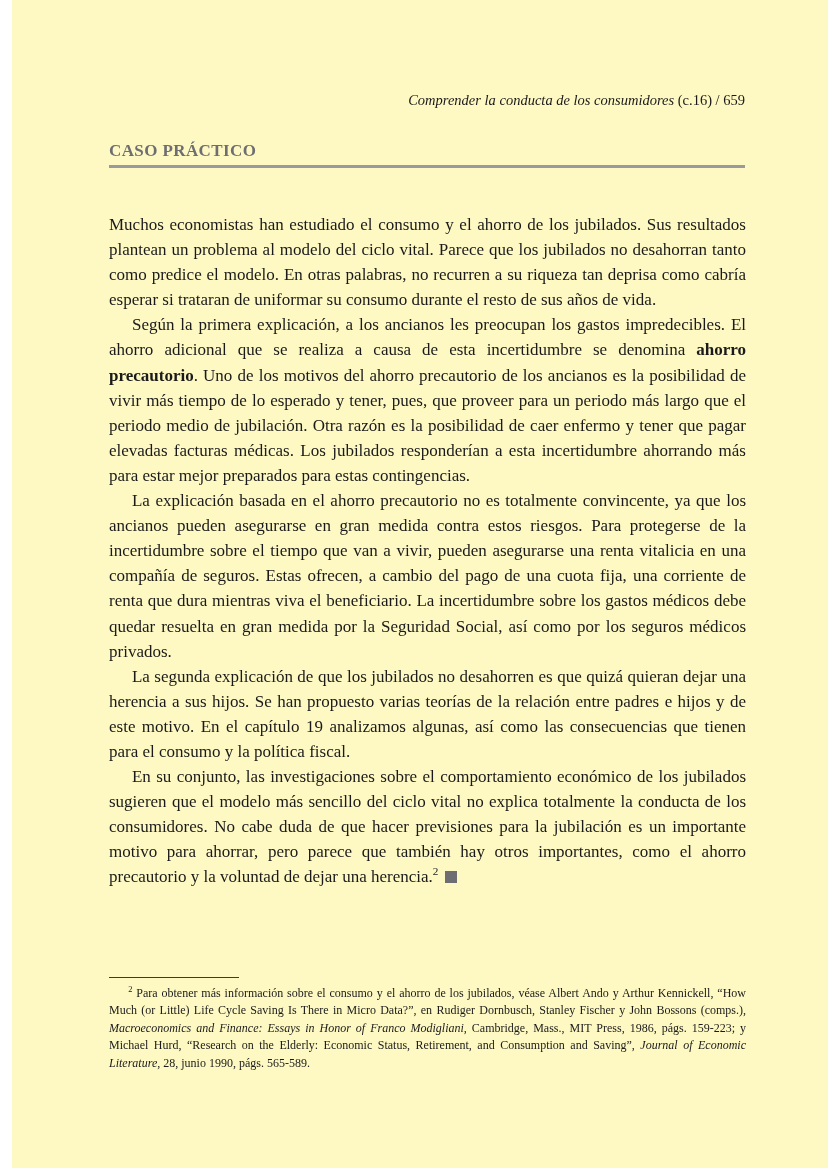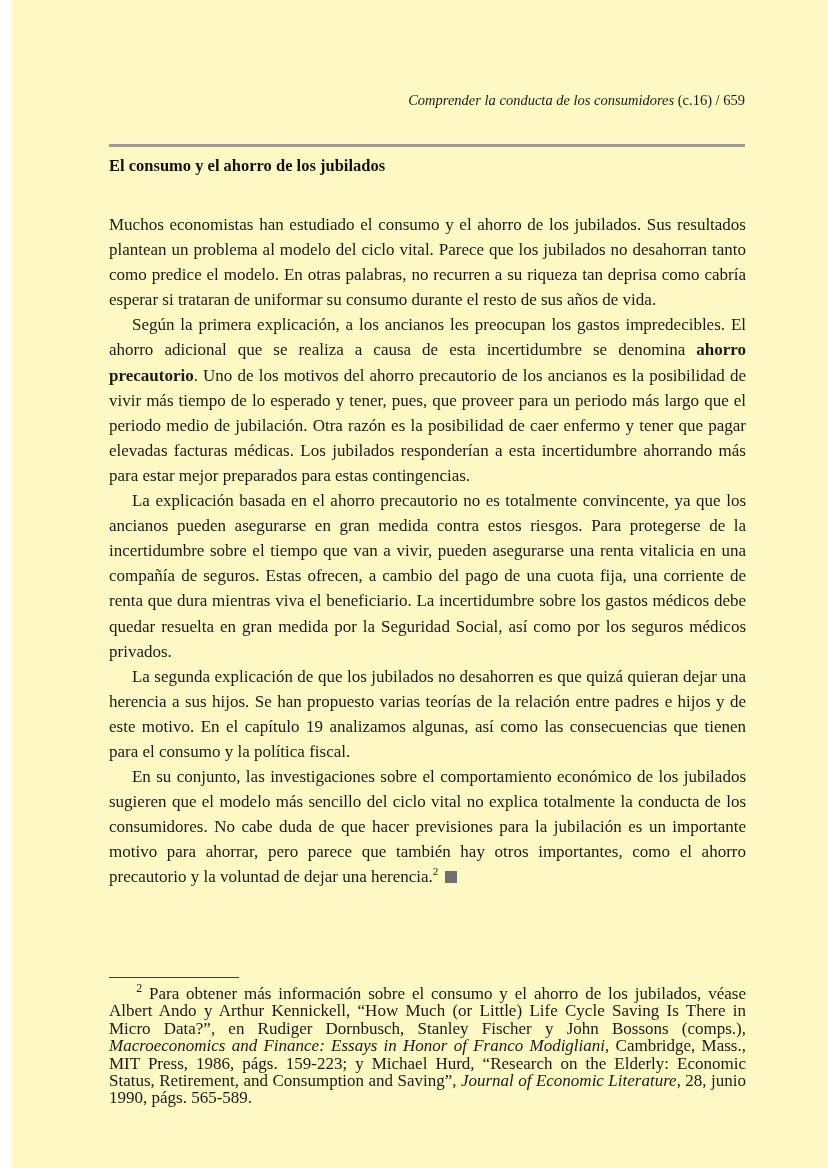--- a/index.html
+++ b/index.html
@@ -117,21 +117,21 @@
     top: 977px;
     width: 637px;
   }
   .footnote-rule {
     width: 130px;
     height: 1px;
     background: #3a3a3a;
     margin-bottom: 7px;
   }
   .footnote-text {
-    font-size: 17px;
+    font-size: 12px;
     line-height: 17.4px;
     text-align: justify;
     text-justify: inter-word;
     margin: 0;
     text-indent: 1.6em;
   }
   .footnote-text i {
     font-style: italic;
   }
   .footnote-text sup {
@@ -143,22 +143,22 @@
 </head>
 <body>
 
 <div class="page">
 
   <div class="running-head">
     <span class="rh-title">Comprender la conducta de los consumidores</span><span class="rh-ref"> (c.16) / 659</span>
   </div>
 
   <div class="case-block">
+    <div class="case-label">CASO PRÁCTICO</div>
     <div class="case-rule"></div>
-    <div class="case-subtitle">El consumo y el ahorro de los jubilados</div>
   </div>
 
   <div class="body-text">
 
     <p>Muchos economistas han estudiado el consumo y el ahorro de los jubilados. Sus resultados plantean un problema al modelo del ciclo vital. Parece que los jubilados no desahorran tanto como predice el modelo. En otras palabras, no recurren a su riqueza tan deprisa como cabría esperar si trataran de uniformar su consumo durante el resto de sus años de vida.</p>
 
 
     <p><span>Según la primera explicación, a los ancianos les preocupan los gastos impredecibles. El ahorro adicional que se realiza a causa de esta incertidumbre se denomina </span><b>ahorro precautorio</b><span>. Uno de los motivos del ahorro precautorio de los ancianos es la posibilidad de vivir más tiempo de lo esperado y tener, pues, que proveer para un periodo más largo que el periodo medio de jubilación. Otra razón es la posibilidad de caer enfermo y tener que pagar elevadas facturas médicas. Los jubilados responderían a esta incertidumbre ahorrando más para estar mejor preparados para estas contingencias.</span></p>
 
     <p>La explicación basada en el ahorro precautorio no es totalmente convincente, ya que los ancianos pueden asegurarse en gran medida contra estos riesgos. Para protegerse de la incertidumbre sobre el tiempo que van a vivir, pueden asegurarse una renta vitalicia en una compañía de seguros. Estas ofrecen, a cambio del pago de una cuota fija, una corriente de renta que dura mientras viva el beneficiario. La incertidumbre sobre los gastos médicos debe quedar resuelta en gran medida por la Seguridad Social, así como por los seguros médicos privados.</p>

